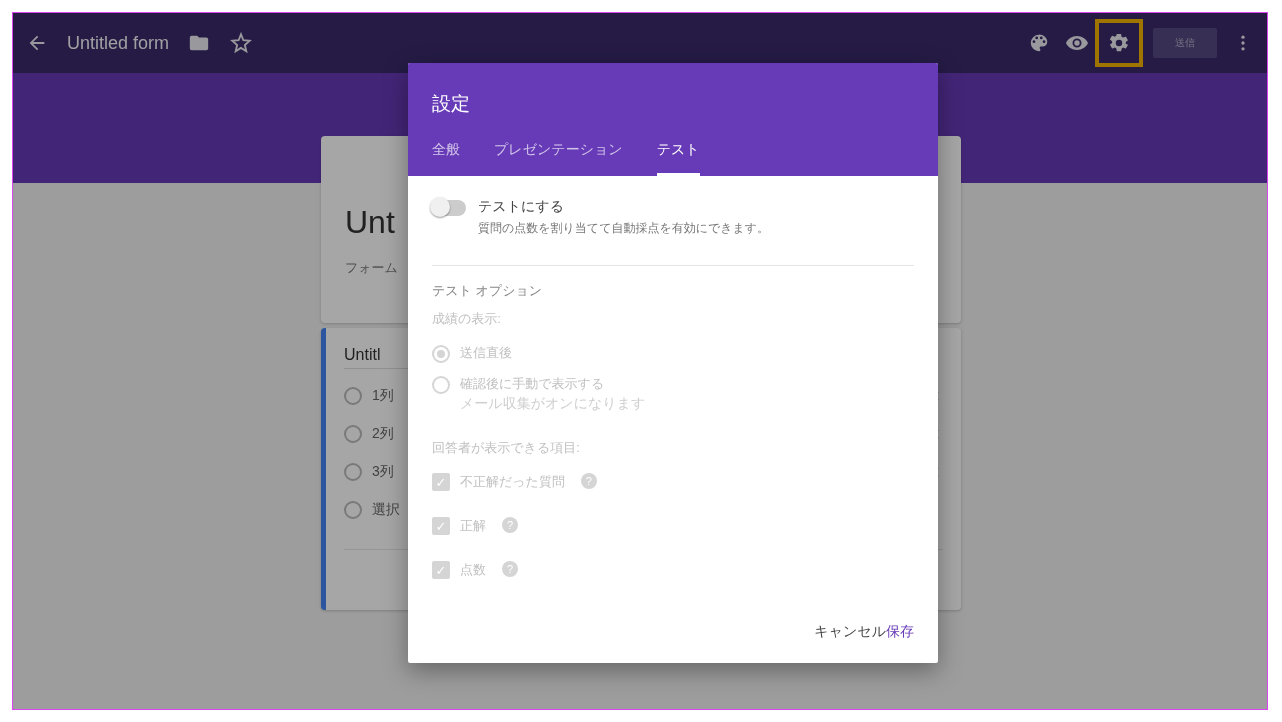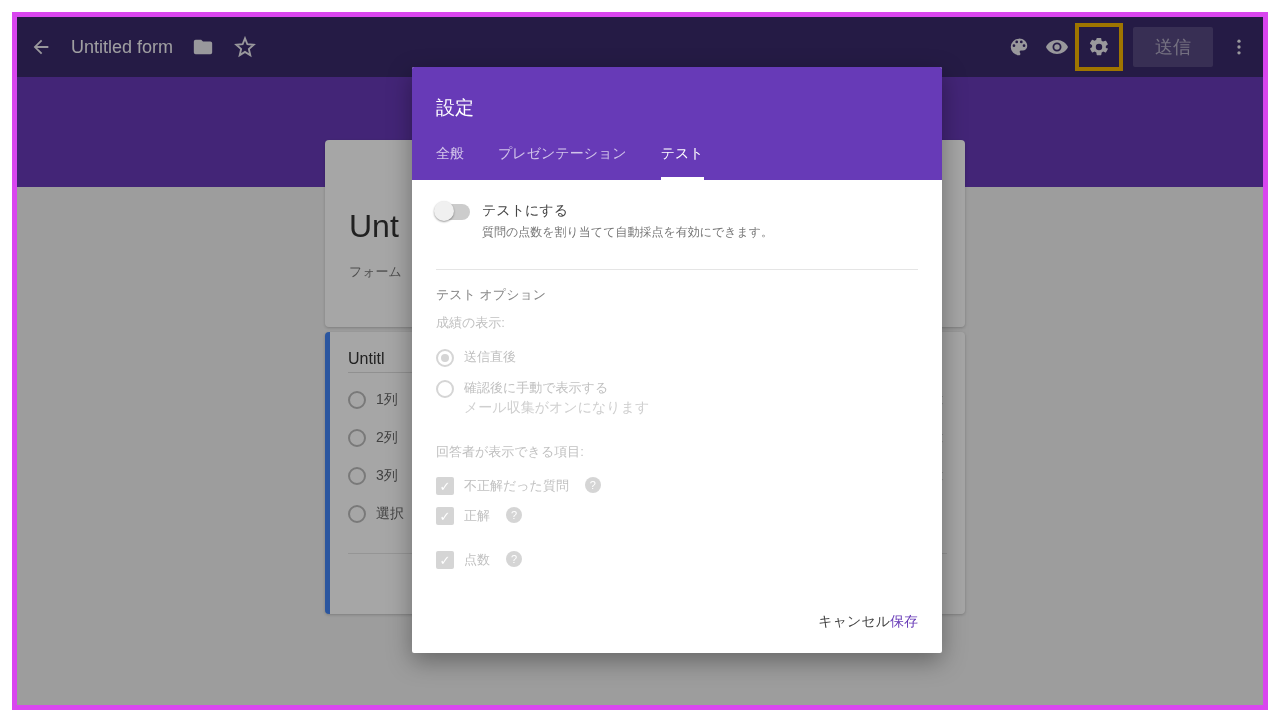--- a/index.html
+++ b/index.html
@@ -1,25 +1,25 @@
 <!DOCTYPE html>
 <html><head>
 <meta charset="utf-8">
 <style>
 * { box-sizing: border-box; margin: 0; padding: 0; font-family: Arial, "Helvetica Neue", sans-serif; }
 body { background: #fff; width: 1282px; height: 722px; overflow: hidden; position: relative; }
-.frame { position: absolute; left: 12px; top: 12px; width: 1256px; height: 698px; border: 5px solid #d946ef; background: #f1f1f1; overflow: hidden; }
+.frame { position: absolute; left: 12px; top: 12px; width: 1256px; height: 698px; border: 1px solid #d946ef; background: #f1f1f1; overflow: hidden; }
 
 
 .header { height: 60px; background: #3a2a6b; display: flex; align-items: center; padding: 0 12px; color: #fff; }
 .hdr-left { display: flex; align-items: center; gap: 18px; }
 .hdr-icon { width: 24px; height: 24px; display: flex; align-items: center; justify-content: center; fill: #fff; opacity: .9; cursor: pointer; }
 .hdr-title { font-size: 18px; font-weight: 500; color: #fff; opacity: .95; }
 .hdr-spacer { flex: 1; }
-.hdr-send { background: rgba(255,255,255,.15); color: rgba(255,255,255,.55); padding: 8px 22px; font-size: 18px; border-radius: 2px; margin: 0 10px; cursor: default; }
+.hdr-send { background: rgba(255,255,255,.15); color: rgba(255,255,255,.55); padding: 8px 22px; font-size: 10px; border-radius: 2px; margin: 0 10px; cursor: default; }
 .gear-highlight { border: 4px solid #f4b400; padding: 8px; }
 
 
 .banner { height: 110px; background: #673ab7; }
 
 
 .bg-form { position: absolute; left: 308px; top: 123px; width: 640px; background: #fff; border-radius: 4px; padding: 28px 24px; box-shadow: 0 1px 3px rgba(0,0,0,.2); }
 .bg-form-title { font-size: 32px; color: #333; margin: 40px 0 18px 0; }
 .bg-form-desc { font-size: 13px; color: #777; margin-bottom: 18px; }
 .bg-card { position: absolute; left: 308px; top: 315px; width: 640px; background: #fff; border-radius: 4px; border-left: 5px solid #4285f4; padding: 18px 18px 28px 18px; box-shadow: 0 1px 3px rgba(0,0,0,.2); }
@@ -194,21 +194,21 @@
         </div>
       </div>
 
       <div class="section-label disabled" style="margin-top:20px">回答者が表示できる項目:</div>
 
       <div class="opt-row disabled">
         <span class="chk"></span>
         <span>不正解だった質問</span>
         <span class="help"></span>
       </div>
-      <div class="opt-row disabled" style="">
+      <div class="opt-row disabled" style="margin-top:14px">
         <span class="chk"></span>
         <span>正解</span>
         <span class="help"></span>
       </div>
       <div class="opt-row disabled" style="margin-top:14px">
         <span class="chk"></span>
         <span>点数</span>
         <span class="help"></span>
       </div>
     </div>

